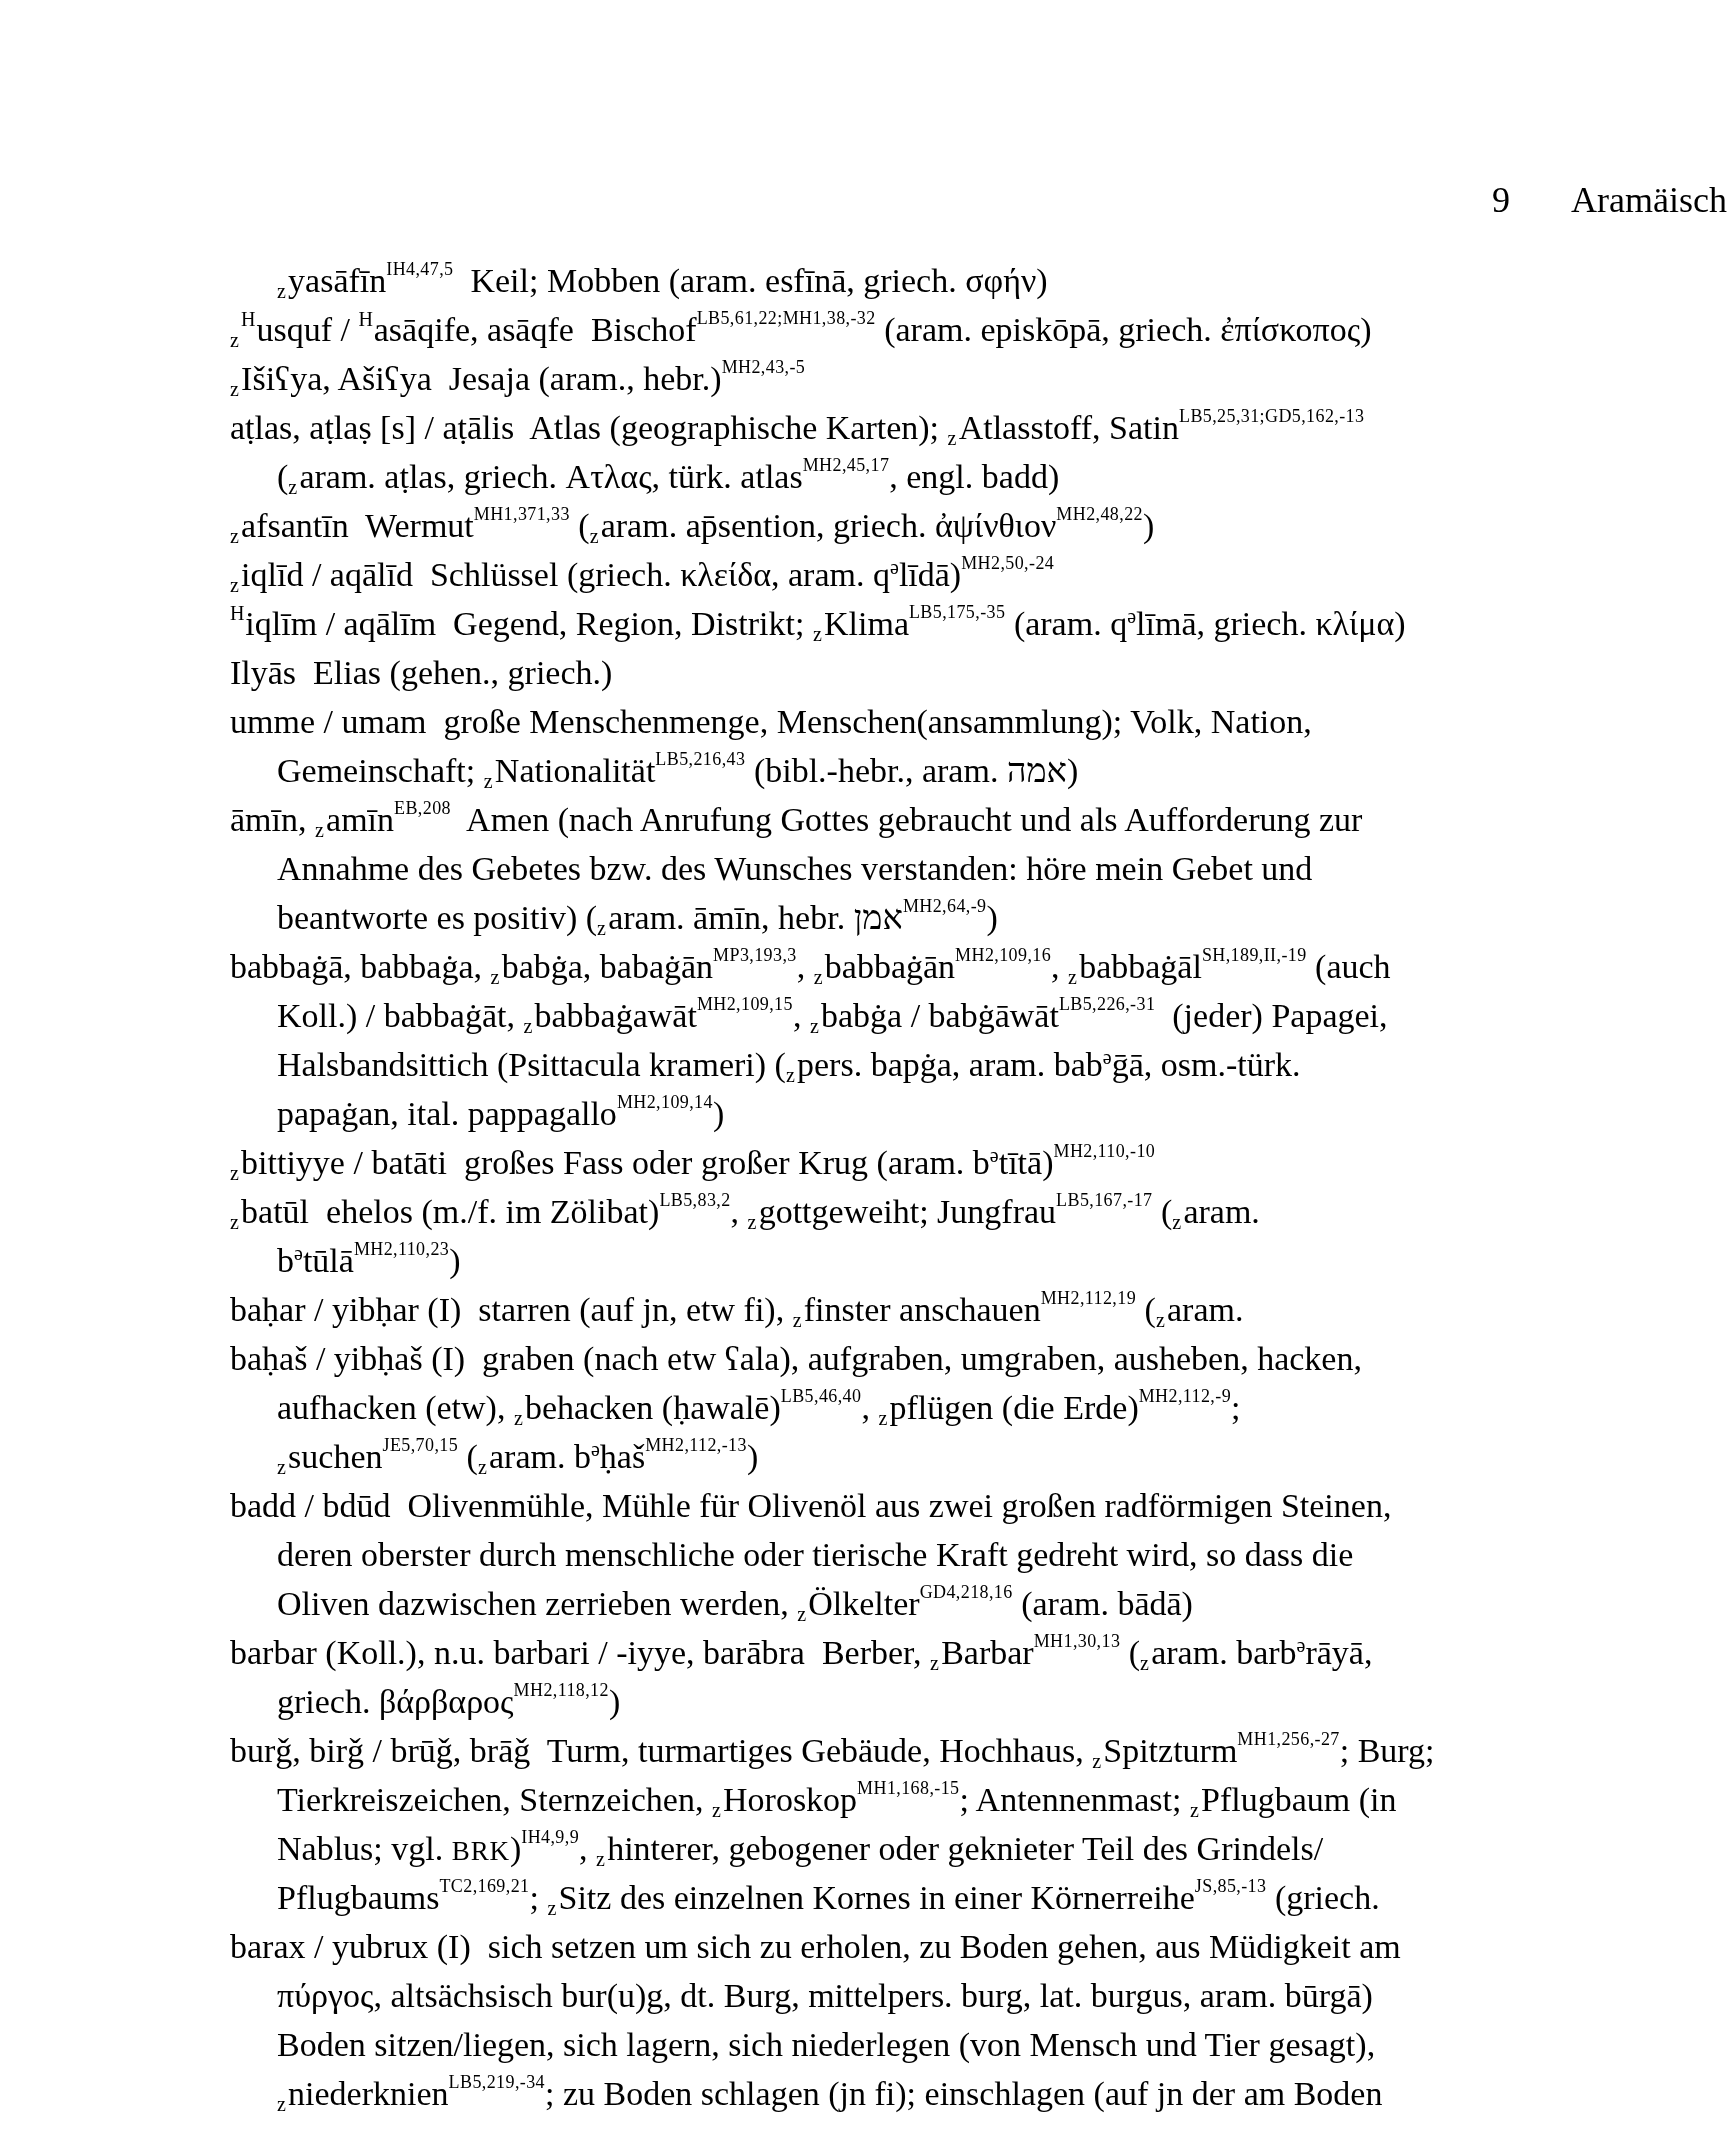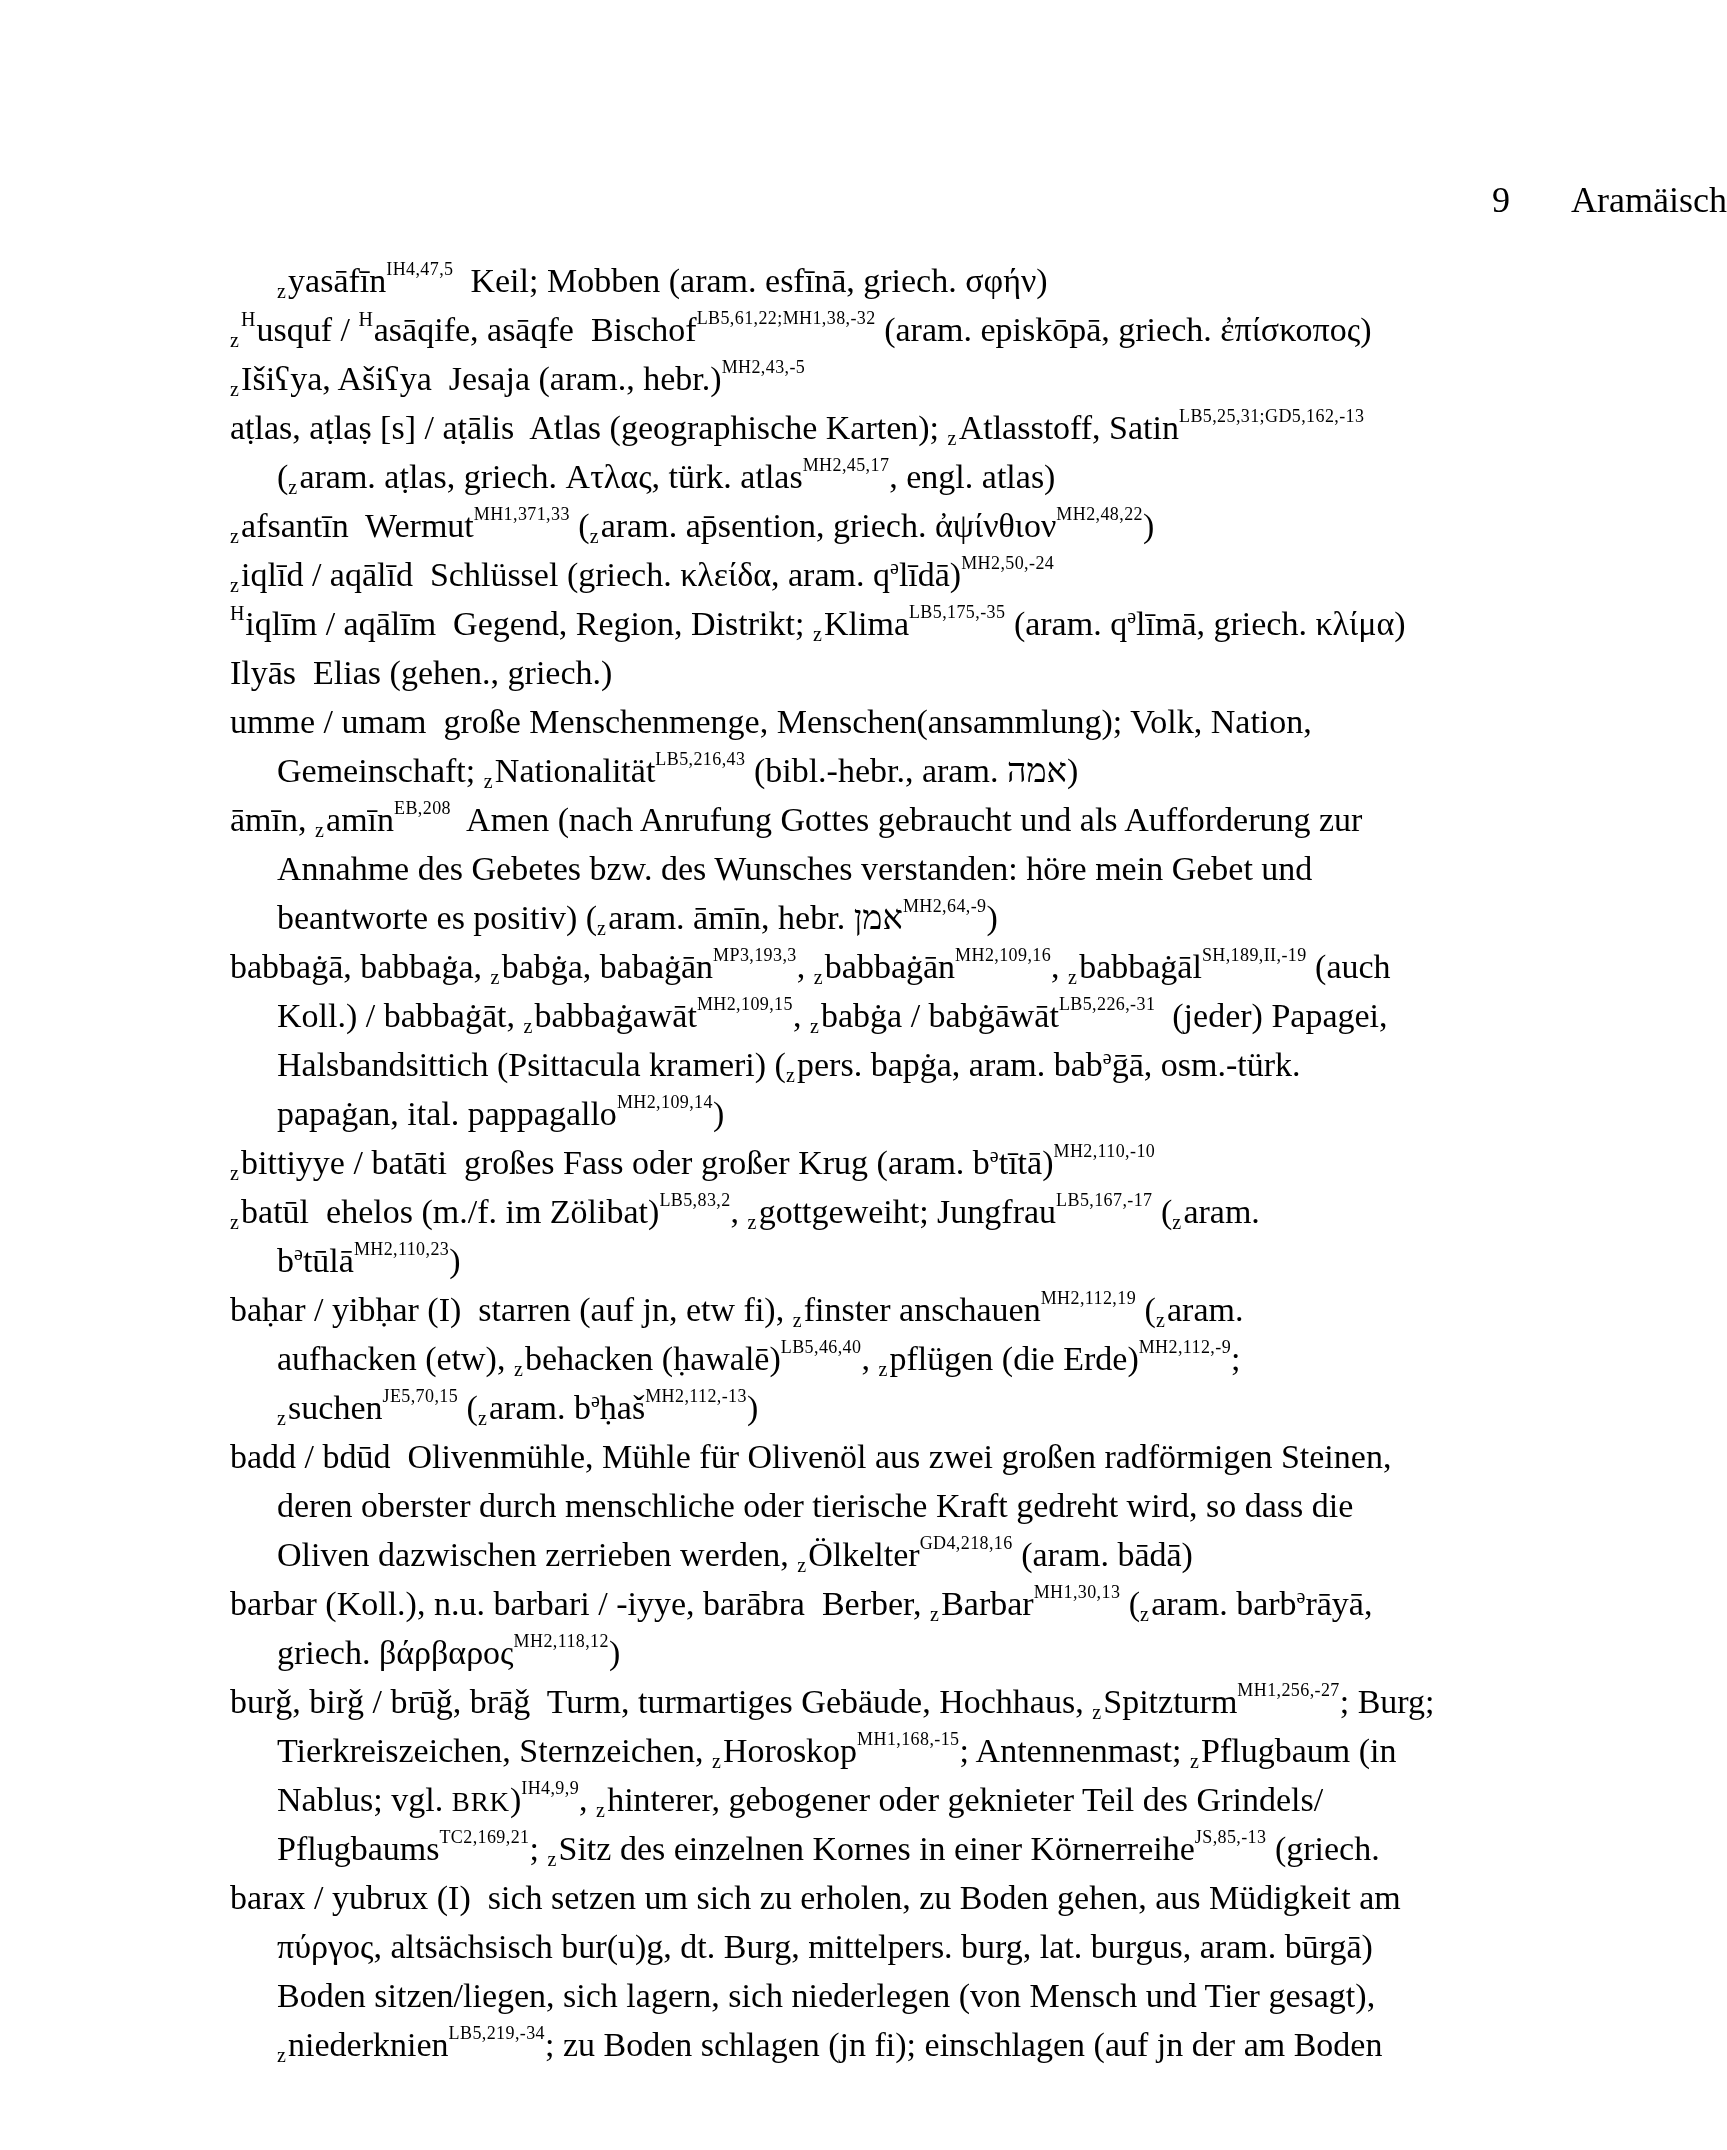--- a/index.html
+++ b/index.html
@@ -65,38 +65,39 @@
 <body>
 
 <div class="page">
   <div class="header-title">Aramäisch</div>
   <div class="page-number">9</div>
   <div class="content" id="content">
       <div class="line ind1"><span class="sub-z">z</span><span class="it">yasāfīn</span><span class="sup-ref">IH4,47,5</span><span class="rm">  Keil; Mobben (aram. esfīnā, griech. σφήν)</span></div>
       <div class="line"><span class="sub-z">z</span><span class="sup-h">H</span><span class="it">usquf / </span><span class="sup-h">H</span><span class="it">asāqife, asāqfe</span><span class="rm">  Bischof</span><span class="sup-ref">LB5,61,22;MH1,38,-32</span><span class="rm"> (aram. episkōpā, griech. ἐπίσκοπος)</span></div>
       <div class="line"><span class="sub-z">z</span><span class="it">Išiʕya, Ašiʕya</span><span class="rm">  Jesaja (aram., hebr.)</span><span class="sup-ref">MH2,43,-5</span></div>
       <div class="line"><span class="it">aṭlas, aṭlaṣ [s] / aṭālis</span><span class="rm">  Atlas (geographische Karten); </span><span class="sub-z">z</span><span class="rm">Atlasstoff, Satin</span><span class="sup-ref">LB5,25,31;GD5,162,-13</span></div>
-      <div class="line ind1"><span class="rm">(</span><span class="sub-z">z</span><span class="rm">aram. aṭlas, griech. Ατλας, türk. atlas</span><span class="sup-ref">MH2,45,17</span><span class="rm">, engl. atlas)</span></div>
+      <div class="line ind1"><span class="rm">(</span><span class="sub-z">z</span><span class="rm">aram. aṭlas, griech. Ατλας, türk. atlas</span><span class="sup-ref">MH2,45,17</span><span class="rm">, engl. badd)</span></div>
       <div class="line"><span class="sub-z">z</span><span class="it">afsantīn</span><span class="rm">  Wermut</span><span class="sup-ref">MH1,371,33</span><span class="rm"> (</span><span class="sub-z">z</span><span class="rm">aram. ap̄sention, griech. ἀψίνθιον</span><span class="sup-ref">MH2,48,22</span><span class="rm">)</span></div>
       <div class="line"><span class="sub-z">z</span><span class="it">iqlīd / aqālīd</span><span class="rm">  Schlüssel (griech. κλείδα, aram. q<span class="schwa">ə</span>līdā)</span><span class="sup-ref">MH2,50,-24</span></div>
       <div class="line"><span class="sup-h">H</span><span class="it">iqlīm / aqālīm</span><span class="rm">  Gegend, Region, Distrikt; </span><span class="sub-z">z</span><span class="rm">Klima</span><span class="sup-ref">LB5,175,-35</span><span class="rm"> (aram. q<span class="schwa">ə</span>līmā, griech. κλίμα)</span></div>
       <div class="line"><span class="it">Ilyās</span><span class="rm">  Elias (gehen., griech.)</span></div>
       <div class="line"><span class="it">umme / umam</span><span class="rm">  große Menschenmenge, Menschen(ansammlung); Volk, Nation,</span></div>
       <div class="line ind1"><span class="rm">Gemeinschaft; </span><span class="sub-z">z</span><span class="rm">Nationalität</span><span class="sup-ref">LB5,216,43</span><span class="rm"> (bibl.-hebr., aram. </span><span class="heb">אמה</span><span class="rm">)</span></div>
       <div class="line"><span class="it">āmīn, </span><span class="sub-z">z</span><span class="it">amīn</span><span class="sup-ref">EB,208</span><span class="rm">  Amen (nach Anrufung Gottes gebraucht und als Aufforderung zur</span></div>
       <div class="line ind1"><span class="rm">Annahme des Gebetes bzw. des Wunsches verstanden: höre mein Gebet und</span></div>
       <div class="line ind1"><span class="rm">beantworte es positiv) (</span><span class="sub-z">z</span><span class="rm">aram. āmīn, hebr. </span><span class="heb">אמן</span><span class="sup-ref">MH2,64,-9</span><span class="rm">)</span></div>
       <div class="line"><span class="it">babbaġā, babbaġa, </span><span class="sub-z">z</span><span class="it">babġa, babaġān</span><span class="sup-ref">MP3,193,3</span><span class="it">, </span><span class="sub-z">z</span><span class="it">babbaġān</span><span class="sup-ref">MH2,109,16</span><span class="it">, </span><span class="sub-z">z</span><span class="it">babbaġāl</span><span class="sup-ref">SH,189,II,-19</span><span class="rm"> (auch</span></div>
       <div class="line ind1"><span class="rm">Koll.) / </span><span class="it">babbaġāt, </span><span class="sub-z">z</span><span class="it">babbaġawāt</span><span class="sup-ref">MH2,109,15</span><span class="it">, </span><span class="sub-z">z</span><span class="it">babġa / babġāwāt</span><span class="sup-ref">LB5,226,-31</span><span class="rm">  (jeder) Papagei,</span></div>
       <div class="line ind1"><span class="rm">Halsbandsittich (Psittacula krameri) (</span><span class="sub-z">z</span><span class="rm">pers. bapġa, aram. bab<span class="schwa">ə</span>ḡā, osm.-türk.</span></div>
       <div class="line ind1"><span class="rm">papaġan, ital. pappagallo</span><span class="sup-ref">MH2,109,14</span><span class="rm">)</span></div>
       <div class="line"><span class="sub-z">z</span><span class="it">bittiyye / batāti</span><span class="rm">  großes Fass oder großer Krug (aram. b<span class="schwa">ə</span>tītā)</span><span class="sup-ref">MH2,110,-10</span></div>
       <div class="line"><span class="sub-z">z</span><span class="it">batūl</span><span class="rm">  ehelos (m./f. im Zölibat)</span><span class="sup-ref">LB5,83,2</span><span class="rm">, </span><span class="sub-z">z</span><span class="rm">gottgeweiht; Jungfrau</span><span class="sup-ref">LB5,167,-17</span><span class="rm"> (</span><span class="sub-z">z</span><span class="rm">aram.</span></div>
       <div class="line ind1"><span class="rm">b<span class="schwa">ə</span>tūlā</span><span class="sup-ref">MH2,110,23</span><span class="rm">)</span></div>
       <div class="line"><span class="it">baḥar / yibḥar</span><span class="rm"> (I)  starren (auf jn, etw </span><span class="it">fi</span><span class="rm">), </span><span class="sub-z">z</span><span class="rm">finster anschauen</span><span class="sup-ref">MH2,112,19</span><span class="rm"> (</span><span class="sub-z">z</span><span class="rm">aram.</span></div>
+      <div class="line"><span class="it">baḥaš / yibḥaš</span><span class="rm"> (I)  graben (nach etw </span><span class="it">ʕala</span><span class="rm">), aufgraben, umgraben, ausheben, hacken,</span></div>
       <div class="line ind1"><span class="rm">aufhacken (etw), </span><span class="sub-z">z</span><span class="rm">behacken (</span><span class="it">ḥawalē</span><span class="rm">)</span><span class="sup-ref">LB5,46,40</span><span class="rm">, </span><span class="sub-z">z</span><span class="rm">pflügen (die Erde)</span><span class="sup-ref">MH2,112,-9</span><span class="rm">;</span></div>
       <div class="line ind1"><span class="sub-z">z</span><span class="rm">suchen</span><span class="sup-ref">JE5,70,15</span><span class="rm"> (</span><span class="sub-z">z</span><span class="rm">aram. b<span class="schwa">ə</span>ḥaš</span><span class="sup-ref">MH2,112,-13</span><span class="rm">)</span></div>
       <div class="line"><span class="it">badd / bdūd</span><span class="rm">  Olivenmühle, Mühle für Olivenöl aus zwei großen radförmigen Steinen,</span></div>
       <div class="line ind1"><span class="rm">deren oberster durch menschliche oder tierische Kraft gedreht wird, so dass die</span></div>
       <div class="line ind1"><span class="rm">Oliven dazwischen zerrieben werden, </span><span class="sub-z">z</span><span class="rm">Ölkelter</span><span class="sup-ref">GD4,218,16</span><span class="rm"> (aram. bādā)</span></div>
       <div class="line"><span class="it">barbar</span><span class="rm"> (Koll.), n.u. </span><span class="it">barbari / -iyye, barābra</span><span class="rm">  Berber, </span><span class="sub-z">z</span><span class="rm">Barbar</span><span class="sup-ref">MH1,30,13</span><span class="rm"> (</span><span class="sub-z">z</span><span class="rm">aram. barb<span class="schwa">ə</span>rāyā,</span></div>
       <div class="line ind1"><span class="rm">griech. βάρβαρος</span><span class="sup-ref">MH2,118,12</span><span class="rm">)</span></div>
       <div class="line"><span class="it">burǧ, birǧ / brūǧ, brāǧ</span><span class="rm">  Turm, turmartiges Gebäude, Hochhaus, </span><span class="sub-z">z</span><span class="rm">Spitzturm</span><span class="sup-ref">MH1,256,-27</span><span class="rm">; Burg;</span></div>
       <div class="line ind1"><span class="rm">Tierkreiszeichen, Sternzeichen, </span><span class="sub-z">z</span><span class="rm">Horoskop</span><span class="sup-ref">MH1,168,-15</span><span class="rm">; Antennenmast; </span><span class="sub-z">z</span><span class="rm">Pflugbaum (in</span></div>
       <div class="line ind1"><span class="rm">Nablus; vgl. </span><span class="sc">BRK</span><span class="rm">)</span><span class="sup-ref">IH4,9,9</span><span class="rm">, </span><span class="sub-z">z</span><span class="rm">hinterer, gebogener oder geknieter Teil des Grindels/</span></div>

